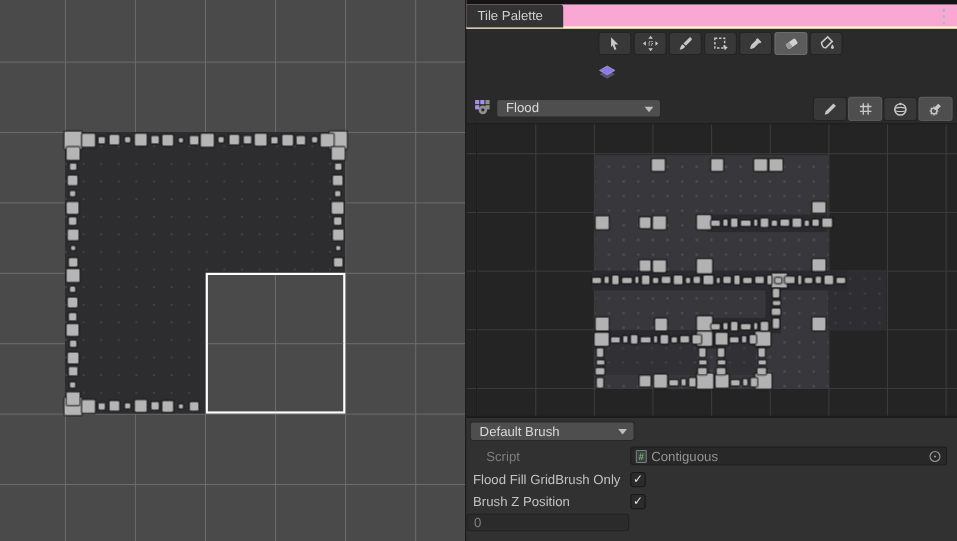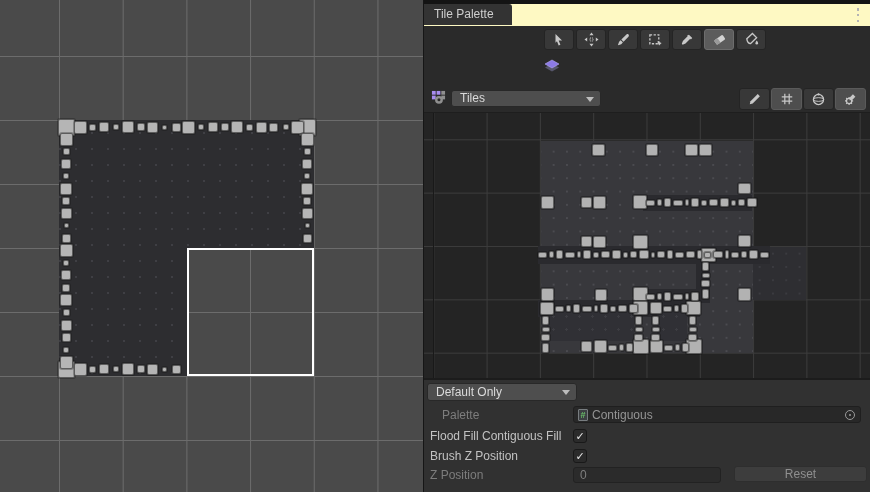--- a/index.html
+++ b/index.html
@@ -21,22 +21,22 @@
      border-radius:2px;box-shadow:0 0 0 1px rgba(15,15,15,.3);}
   .selection{position:absolute;background:#4a4a4a;border:2px solid #ffffff;}
   .selection-grid{position:absolute;inset:0;
      background-image:linear-gradient(to right,#6c6c6c 1px,transparent 1px),
                       linear-gradient(to bottom,#6c6c6c 1px,transparent 1px);
      background-size:63.7px 64px;background-position:61px 62px;}
 
   
   .panel{position:absolute;left:423px;top:0;width:447px;height:492px;
      background:#2a2a2a;border-left:1px solid #161616;}
-  .tabbar{position:absolute;left:0;top:0;width:100%;height:26px;background:#fef9c3;
-     border-top:4px solid #141414;border-bottom:5px solid #fef9c3;}
+  .tabbar{position:absolute;left:0;top:0;width:100%;height:26px;background:#f9a8d4;
+     border-top:4px solid #141414;border-bottom:2px solid #fef9c3;}
   .tab{position:absolute;left:0;top:0;width:88px;height:21px;background:#333333;
      line-height:21px;padding-left:10px;color:#cfcfcf;border-radius:0 3px 0 0;}
   .kebab{position:absolute;right:8px;top:4px;width:8px;height:14px;
      display:flex;flex-direction:column;justify-content:space-between;align-items:center;cursor:pointer;}
   .kebab i{display:block;width:2.5px;height:2.5px;background:#b4b4b4;}
 
   .tools{position:absolute;left:120px;top:29px;display:flex;gap:2px;}
   .tbtn{width:30px;height:21px;background:#383838;border:1px solid #242424;border-radius:3px;
      display:flex;align-items:center;justify-content:center;cursor:pointer;}
   .tbtn.active{background:#5c5c5c;border-color:#6d6d6d;}
@@ -240,21 +240,21 @@
         <rect x="1" y="1" width="4" height="4" fill="#a88cf0"></rect>
         <rect x="6" y="1" width="4" height="4" fill="#a88cf0"></rect>
         <rect x="1" y="6" width="4" height="4" fill="#a88cf0"></rect>
         <rect x="11" y="1" width="4" height="4" fill="#8f8f8f"></rect>
         <rect x="11" y="6" width="4" height="4" fill="#8f8f8f"></rect>
         <circle cx="8.5" cy="10.5" r="4.2" fill="#8f8f8f"></circle>
         <circle cx="8.5" cy="10.5" r="1.6" fill="#2a2a2a"></circle>
       </svg>
     </div>
     <div class="dropdown dd-tiles">
-      <span>Tiles</span>
+      <span>Flood</span>
       <span class="caret"></span>
     </div>
     <div class="pal-btns">
       <div class="pbtn">
         <svg width="14" height="14" viewBox="0 0 16 16">
           <path d="M2 14 l0.9 -3.4 8.2 -8.2 2.5 2.5 -8.2 8.2 Z" fill="#c8c8c8"></path>
         </svg>
       </div>
       <div class="pbtn active">
         <svg width="14" height="14" viewBox="0 0 16 16">
@@ -391,44 +391,42 @@
           <div class="ptile" style="left: 227.5px; top: 214px; width: 8px; height: 5px;"></div>
           <div class="ptile" style="left: 227px; top: 221px; width: 9px; height: 7px;"></div>
           <div class="ptile" style="left: 265px; top: 203px; width: 7px; height: 9px;"></div>
           <div class="ptile" style="left: 264.5px; top: 214px; width: 8px; height: 5px;"></div>
           <div class="ptile" style="left: 264px; top: 221px; width: 9px; height: 7px;"></div>
         </div>
     </div>
 
     <div class="brush">
       <div class="dropdown dd-brush" style="position:absolute;">
-        <span>Default Only</span>
+        <span>Default Brush</span>
         <span class="caret"></span>
       </div>
 
       <div class="brow" style="top:26px;">
-        <span class="lbl dis ind">Palette</span>
+        <span class="lbl dis ind">Script</span>
         <div class="objfield">
           <span class="scripticon">#</span>
           <span>Contiguous</span>
           <span class="objpicker"></span>
         </div>
       </div>
 
       <div class="brow" style="top:47px;">
-        <span class="lbl">Flood Fill Contiguous Fill</span>
+        <span class="lbl">Flood Fill GridBrush Only</span>
         <span class="checkbox">✓</span>
       </div>
 
       <div class="brow" style="top:67px;">
         <span class="lbl">Brush Z Position</span>
         <span class="checkbox">✓</span>
       </div>
 
       <div class="brow" style="top:86px;">
-        <span class="lbl dis">Z Position</span>
         <span class="zfield">0</span>
-        <span class="resetbtn">Reset</span>
       </div>
     </div>
 
   </div>
 </div>
 
 </body></html>

